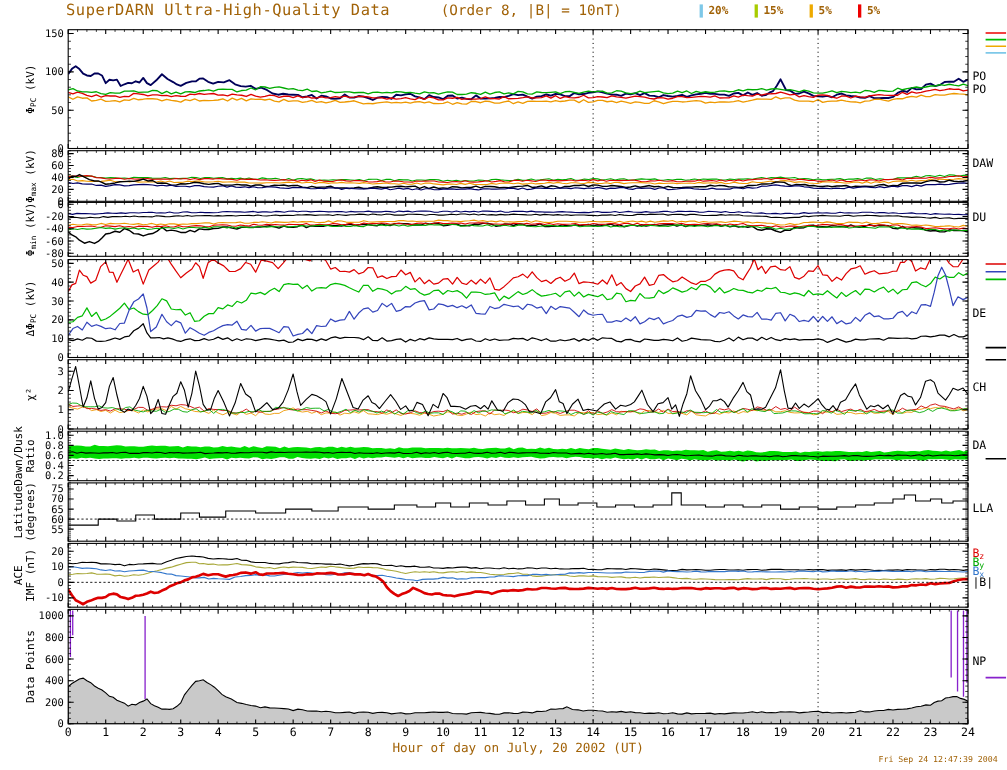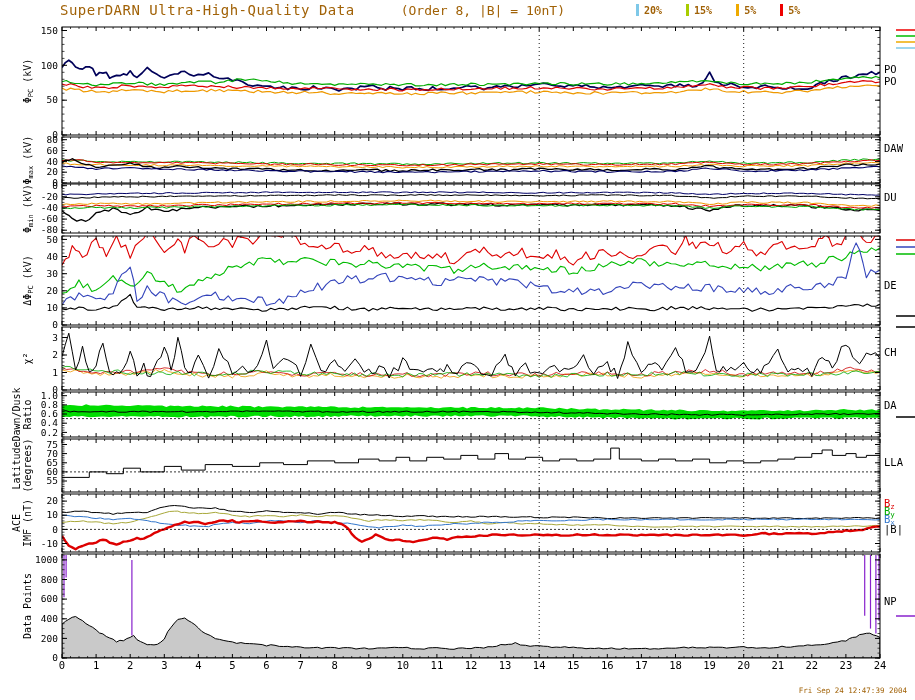--- a/index.html
+++ b/index.html
@@ -289,14 +289,15 @@
       <line x1="896" x2="915" y1="42" y2="42" stroke="#eeaa00" stroke-width="1.5"></line>
       <line x1="896" x2="915" y1="48" y2="48" stroke="#7ec8e8" stroke-width="1.5"></line>
       <line x1="896" x2="915" y1="240" y2="240" stroke="#dd0000" stroke-width="1.5"></line>
       <line x1="896" x2="915" y1="247" y2="247" stroke="#3344bb" stroke-width="1.5"></line>
       <line x1="896" x2="915" y1="254" y2="254" stroke="#00bb00" stroke-width="1.5"></line>
       <line x1="896" x2="915" y1="316" y2="316" stroke="#000000" stroke-width="1.5"></line>
       <line x1="896" x2="915" y1="327" y2="327" stroke="#000000" stroke-width="1.5"></line>
       <line x1="896" x2="915" y1="417" y2="417" stroke="#000000" stroke-width="1.5"></line>
       <line x1="896" x2="915" y1="616" y2="616" stroke="#8822cc" stroke-width="1.5"></line>
     </svg>
+  <div class="xtitle">Hour of day on July, 20 2002 (UT)</div>
   <div class="stamp">Fri Sep 24 12:47:39 2004</div>
 </div>
 
 </body></html>

